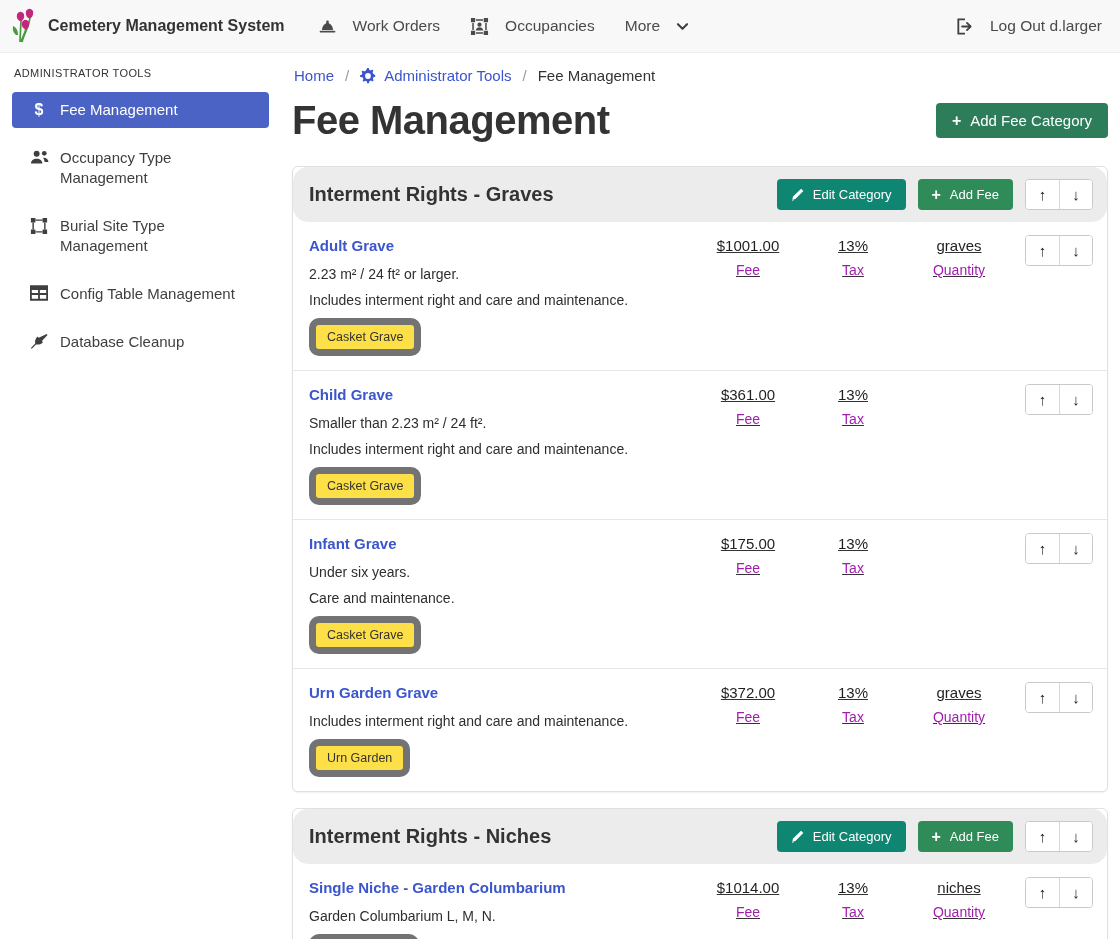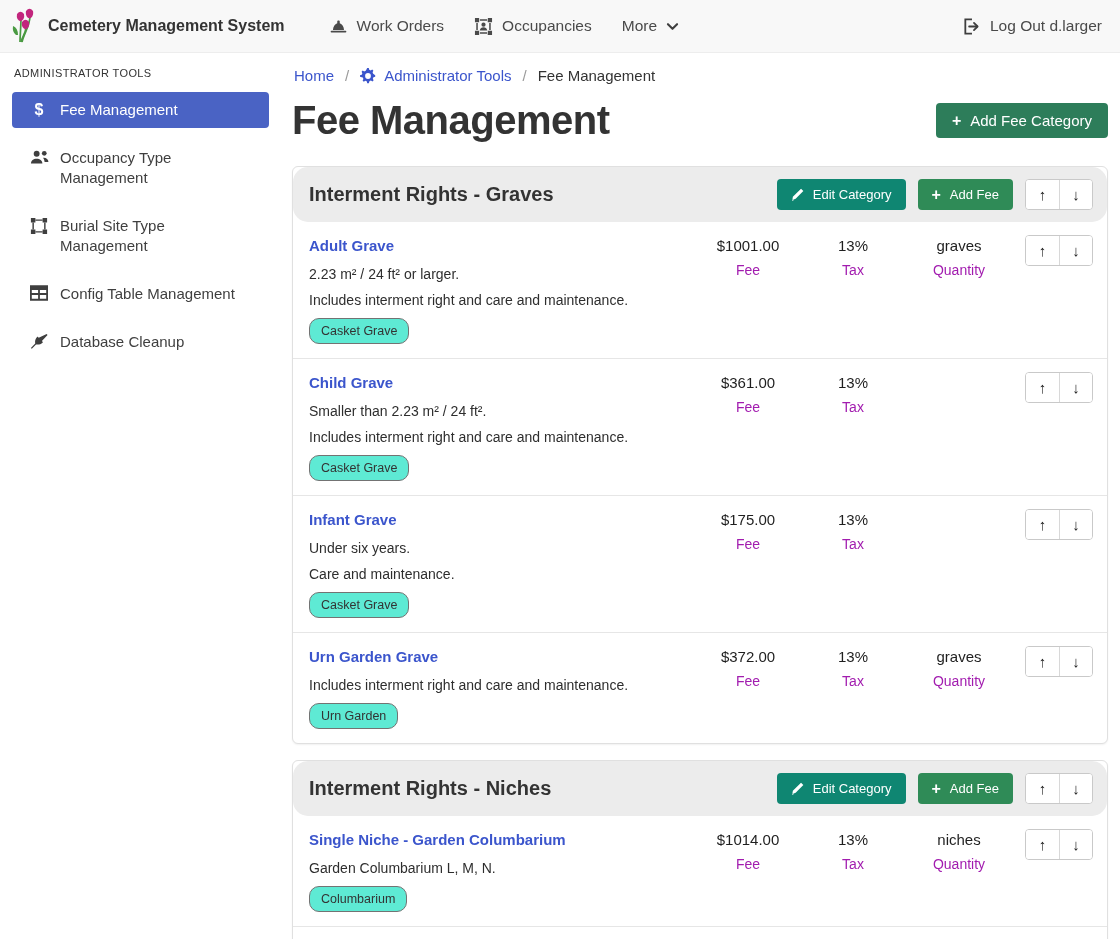--- a/index.html
+++ b/index.html
@@ -9,24 +9,24 @@
     background:#fff; color:#333;
     font-family:"Liberation Sans", sans-serif;
   }
   a { cursor:pointer; }
 
   
   .navbar {
     height:53px; background:#f8f8f8; border-bottom:1px solid #ededed;
     display:flex; align-items:center; padding:0 18px 0 12px; gap:30px;
   }
-  .brand { display:flex; align-items:center; gap:10px; margin-right:14px; }
+  .brand { display:flex; align-items:center; gap:10px; margin-right:3px; }
   .brand-text { font-weight:700; font-size:16px; color:#333; white-space:nowrap; }
   .nav-link {
-    display:flex; align-items:center; gap:9px; font-size:15.5px; color:#4a4a4a;
+    display:flex; align-items:center; gap:16px; font-size:15.5px; color:#4a4a4a;
     text-decoration:none; white-space:nowrap;
   }
   .nav-link svg { flex-shrink:0; }
   .nav-spacer { flex:1; }
 
   
   .layout { display:flex; align-items:flex-start; }
   .sidebar { width:280px; flex-shrink:0; padding:10px 11px 0 12px; }
   .side-heading { font-size:11px; color:#333; letter-spacing:.4px; margin:4px 2px 13px; font-weight:400; }
   .side-item {
@@ -80,24 +80,24 @@
   .head-actions { display:flex; align-items:center; gap:12px;margin-left:11px; }
 
   .fee-row {
     display:grid; grid-template-columns:1fr 110px 100px 112px 78px;
     padding:13px 14px 14px 16px; align-items:start;
   }
   .fee-row + .fee-row { border-top:1px solid #e6e6e6; }
   .fee-name { color:#3b55cc; font-weight:700; font-size:15px; text-decoration:none; line-height:22px; display:inline-block; }
   .fee-desc { font-size:14px; color:#2e2e2e; line-height:18px; margin-top:8px; }
   .badge {
-    display:inline-block; background:#5eead4; border:1px solid #737373; border-radius:10px;
+    display:inline-block; background:#fde047; border:7px solid #737373; border-radius:10px;
     padding:5px 11px; font-size:12.5px; color:#333; margin-top:9px;
   }
-  .stat { text-align:center; }
+  .stat { text-align:center;text-decoration:underline; }
   .stat-value { font-size:15px; color:#1f1f1f; line-height:22px; }
   .stat-label { font-size:14px; color:#a21caf; margin-top:5px; }
   .row-actions { justify-self:end; }
 </style>
 </head>
 <body>
 
 <nav class="navbar">
   <div class="brand">
     <svg width="26" height="36" viewBox="0 0 26 36">

